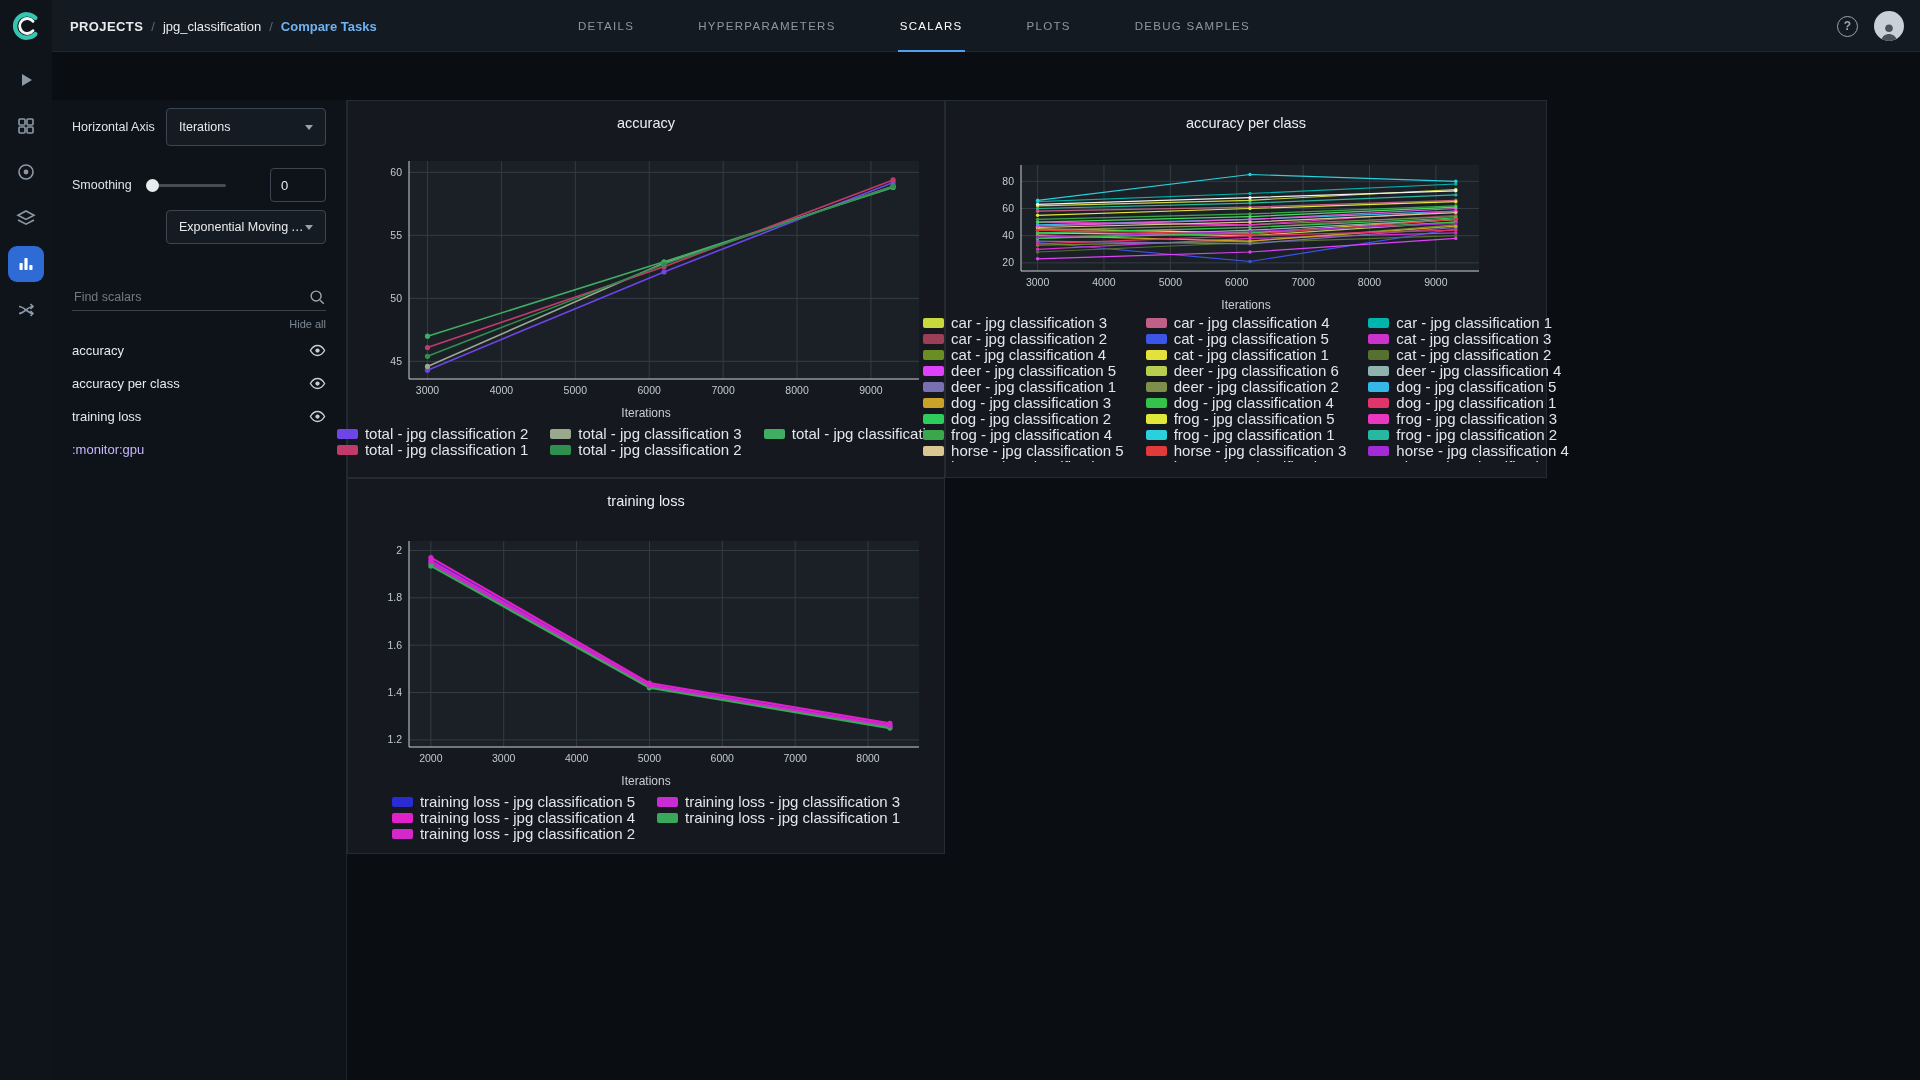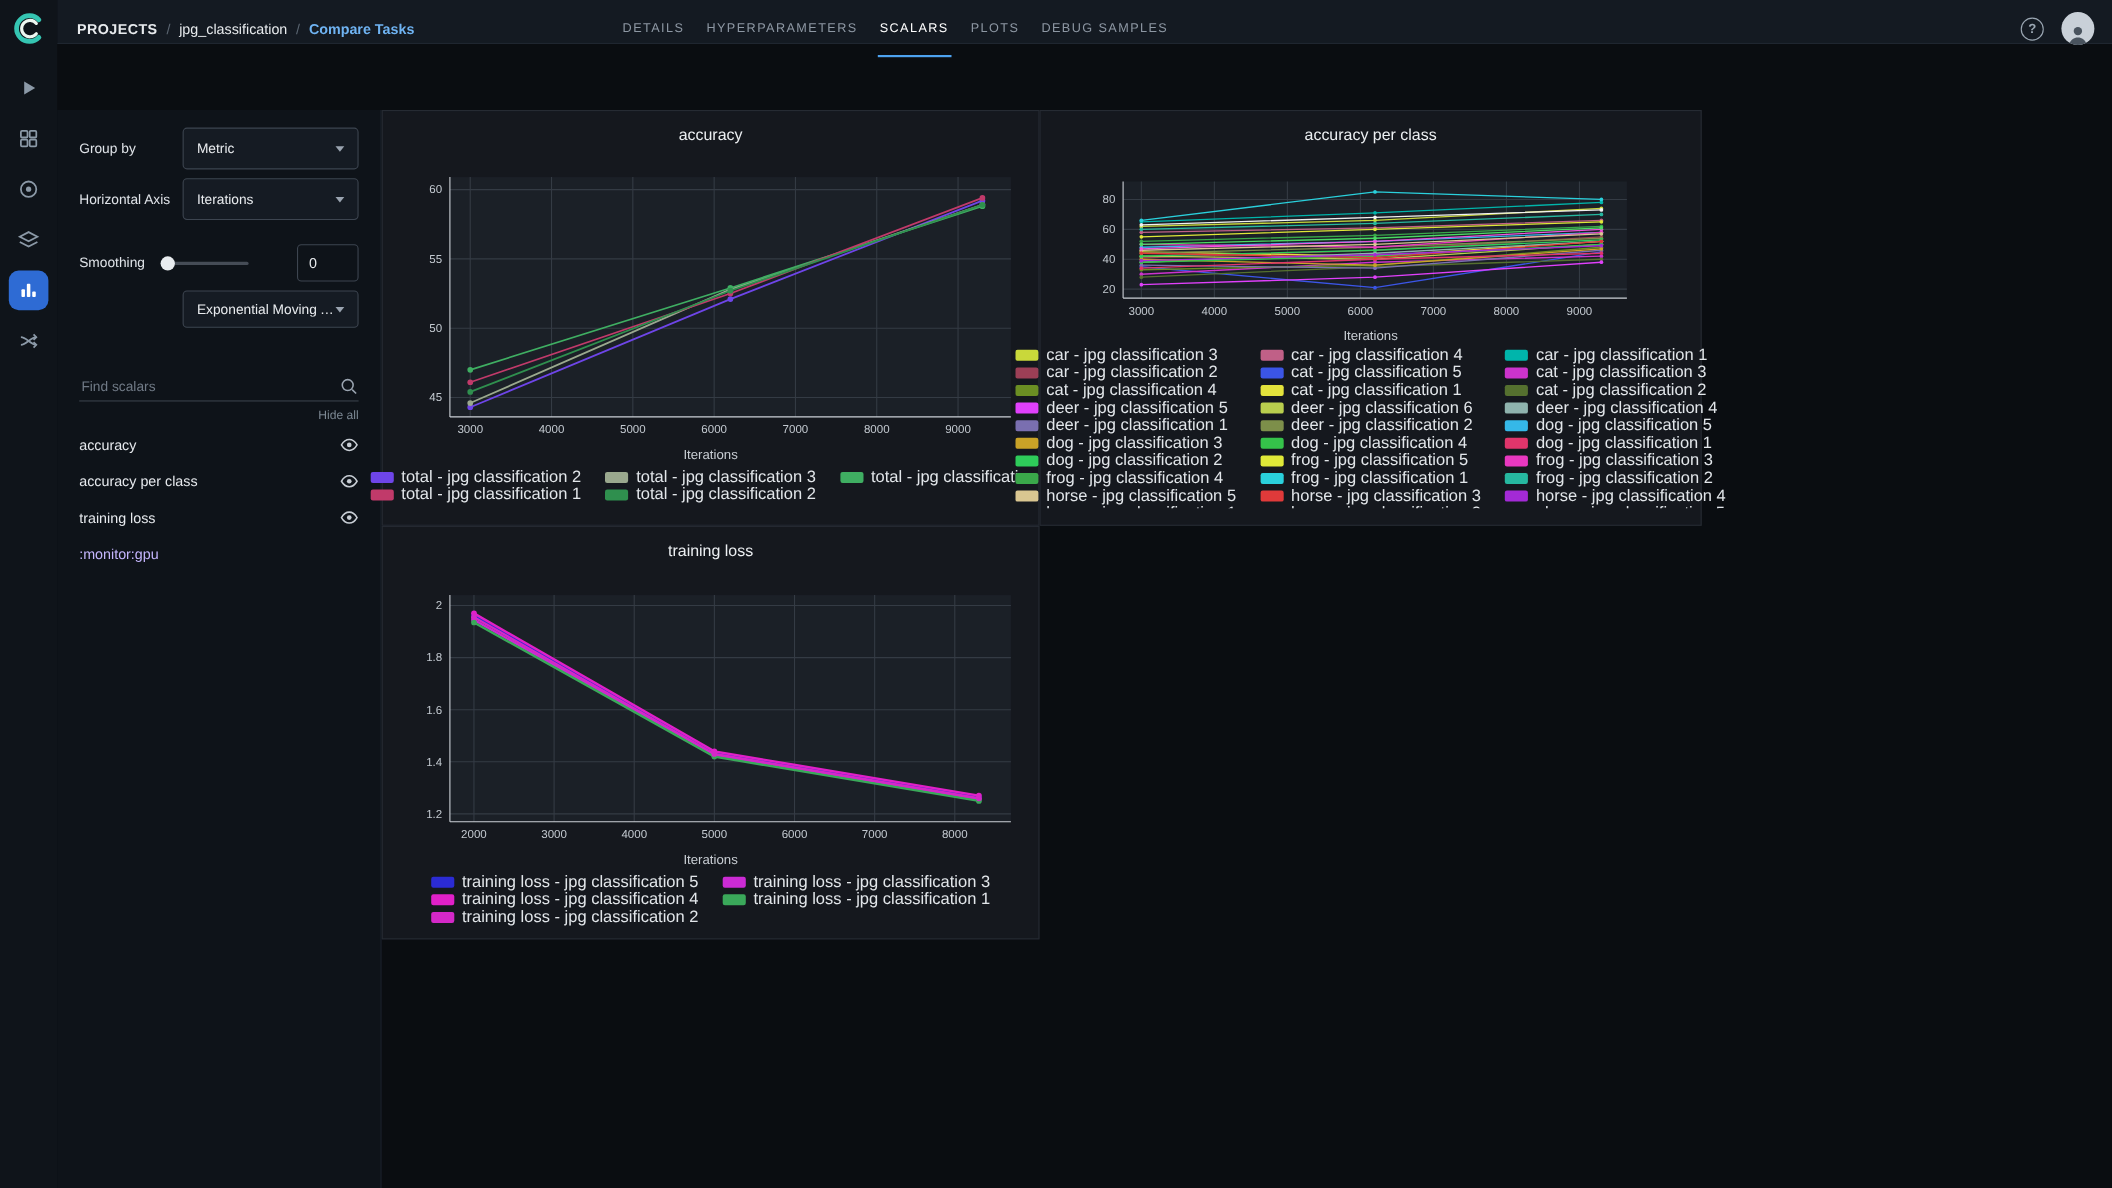--- a/index.html
+++ b/index.html
@@ -10,27 +10,27 @@
   
   .rail{position:absolute;left:0;top:0;width:52px;height:100%;background:#0f141a;z-index:5;
     display:flex;flex-direction:column;align-items:center}
   .logo{width:34px;height:34px;margin:9px 0 14px 0;display:flex;align-items:center;justify-content:center;cursor:pointer}
   .rail-btn{width:36px;height:36px;margin:5px 0;border:none;background:transparent;border-radius:9px;
     display:flex;align-items:center;justify-content:center;cursor:pointer}
   .rail-btn.active{background:#2e6bd4}
   .rail-btn svg{display:block}
 
   
-  .topbar{position:absolute;left:52px;right:0;top:0;height:40px;background:#141a22;border-bottom:1px solid #1f2630}
+  .topbar{position:absolute;left:52px;right:0;top:0;height:52px;background:#141a22;border-bottom:1px solid #1f2630}
   .breadcrumb{position:absolute;left:18px;top:0;height:52px;display:flex;align-items:center;font-size:13px}
   .crumb{color:#e8ebee;cursor:pointer}
   .crumb.first{font-weight:bold;letter-spacing:.4px}
   .crumb.current{color:#6fb3f2;font-weight:bold;cursor:default}
   .sep{color:#5b6672;padding:0 8px}
-  .tabs{position:absolute;left:512px;top:0;height:52px;display:flex;gap:16px}
+  .tabs{position:absolute;left:524px;top:0;height:52px;display:flex;gap:60px}
   .tab{font-size:11.5px;letter-spacing:1.3px;color:#8d97a3;display:flex;align-items:center;
     padding:2px 2px 0 2px;border-bottom:2px solid transparent;cursor:pointer;text-transform:uppercase}
   .tab.active{color:#ffffff;border-bottom-color:#4da2f0}
   .top-actions{position:absolute;right:16px;top:0;height:52px;display:flex;align-items:center;gap:16px}
   .help{width:21px;height:21px;border:1.5px solid #9aa6b2;border-radius:50%;color:#9aa6b2;
     font-size:12px;font-weight:bold;display:flex;align-items:center;justify-content:center;cursor:pointer}
   .avatar{width:30px;height:30px;border-radius:50%;background:#c9d0d8;display:flex;align-items:flex-end;
     justify-content:center;overflow:hidden;cursor:pointer}
 
   
@@ -170,27 +170,20 @@
         <svg width="22" height="20" viewBox="0 0 24 22">
           <circle cx="12" cy="8" r="4.2" fill="#49535e"></circle>
           <path d="M3 22c1.6-5.4 5-7.6 9-7.6s7.4 2.2 9 7.6z" fill="#49535e"></path>
         </svg>
       </div>
     </div>
   </header>
 
 
   <aside class="controls">
-    <div class="ctl-row row1">
-      <span class="ctl-label">Group by</span>
-      <div class="select-box">
-        <span class="sel-val">Metric</span>
-        <span class="caret"></span>
-      </div>
-    </div>
     <div class="ctl-row row2">
       <span class="ctl-label">Horizontal Axis</span>
       <div class="select-box">
         <span class="sel-val">Iterations</span>
         <span class="caret"></span>
       </div>
     </div>
     <div class="ctl-row row3">
       <span class="ctl-label">Smoothing</span>
       <div class="slider">

